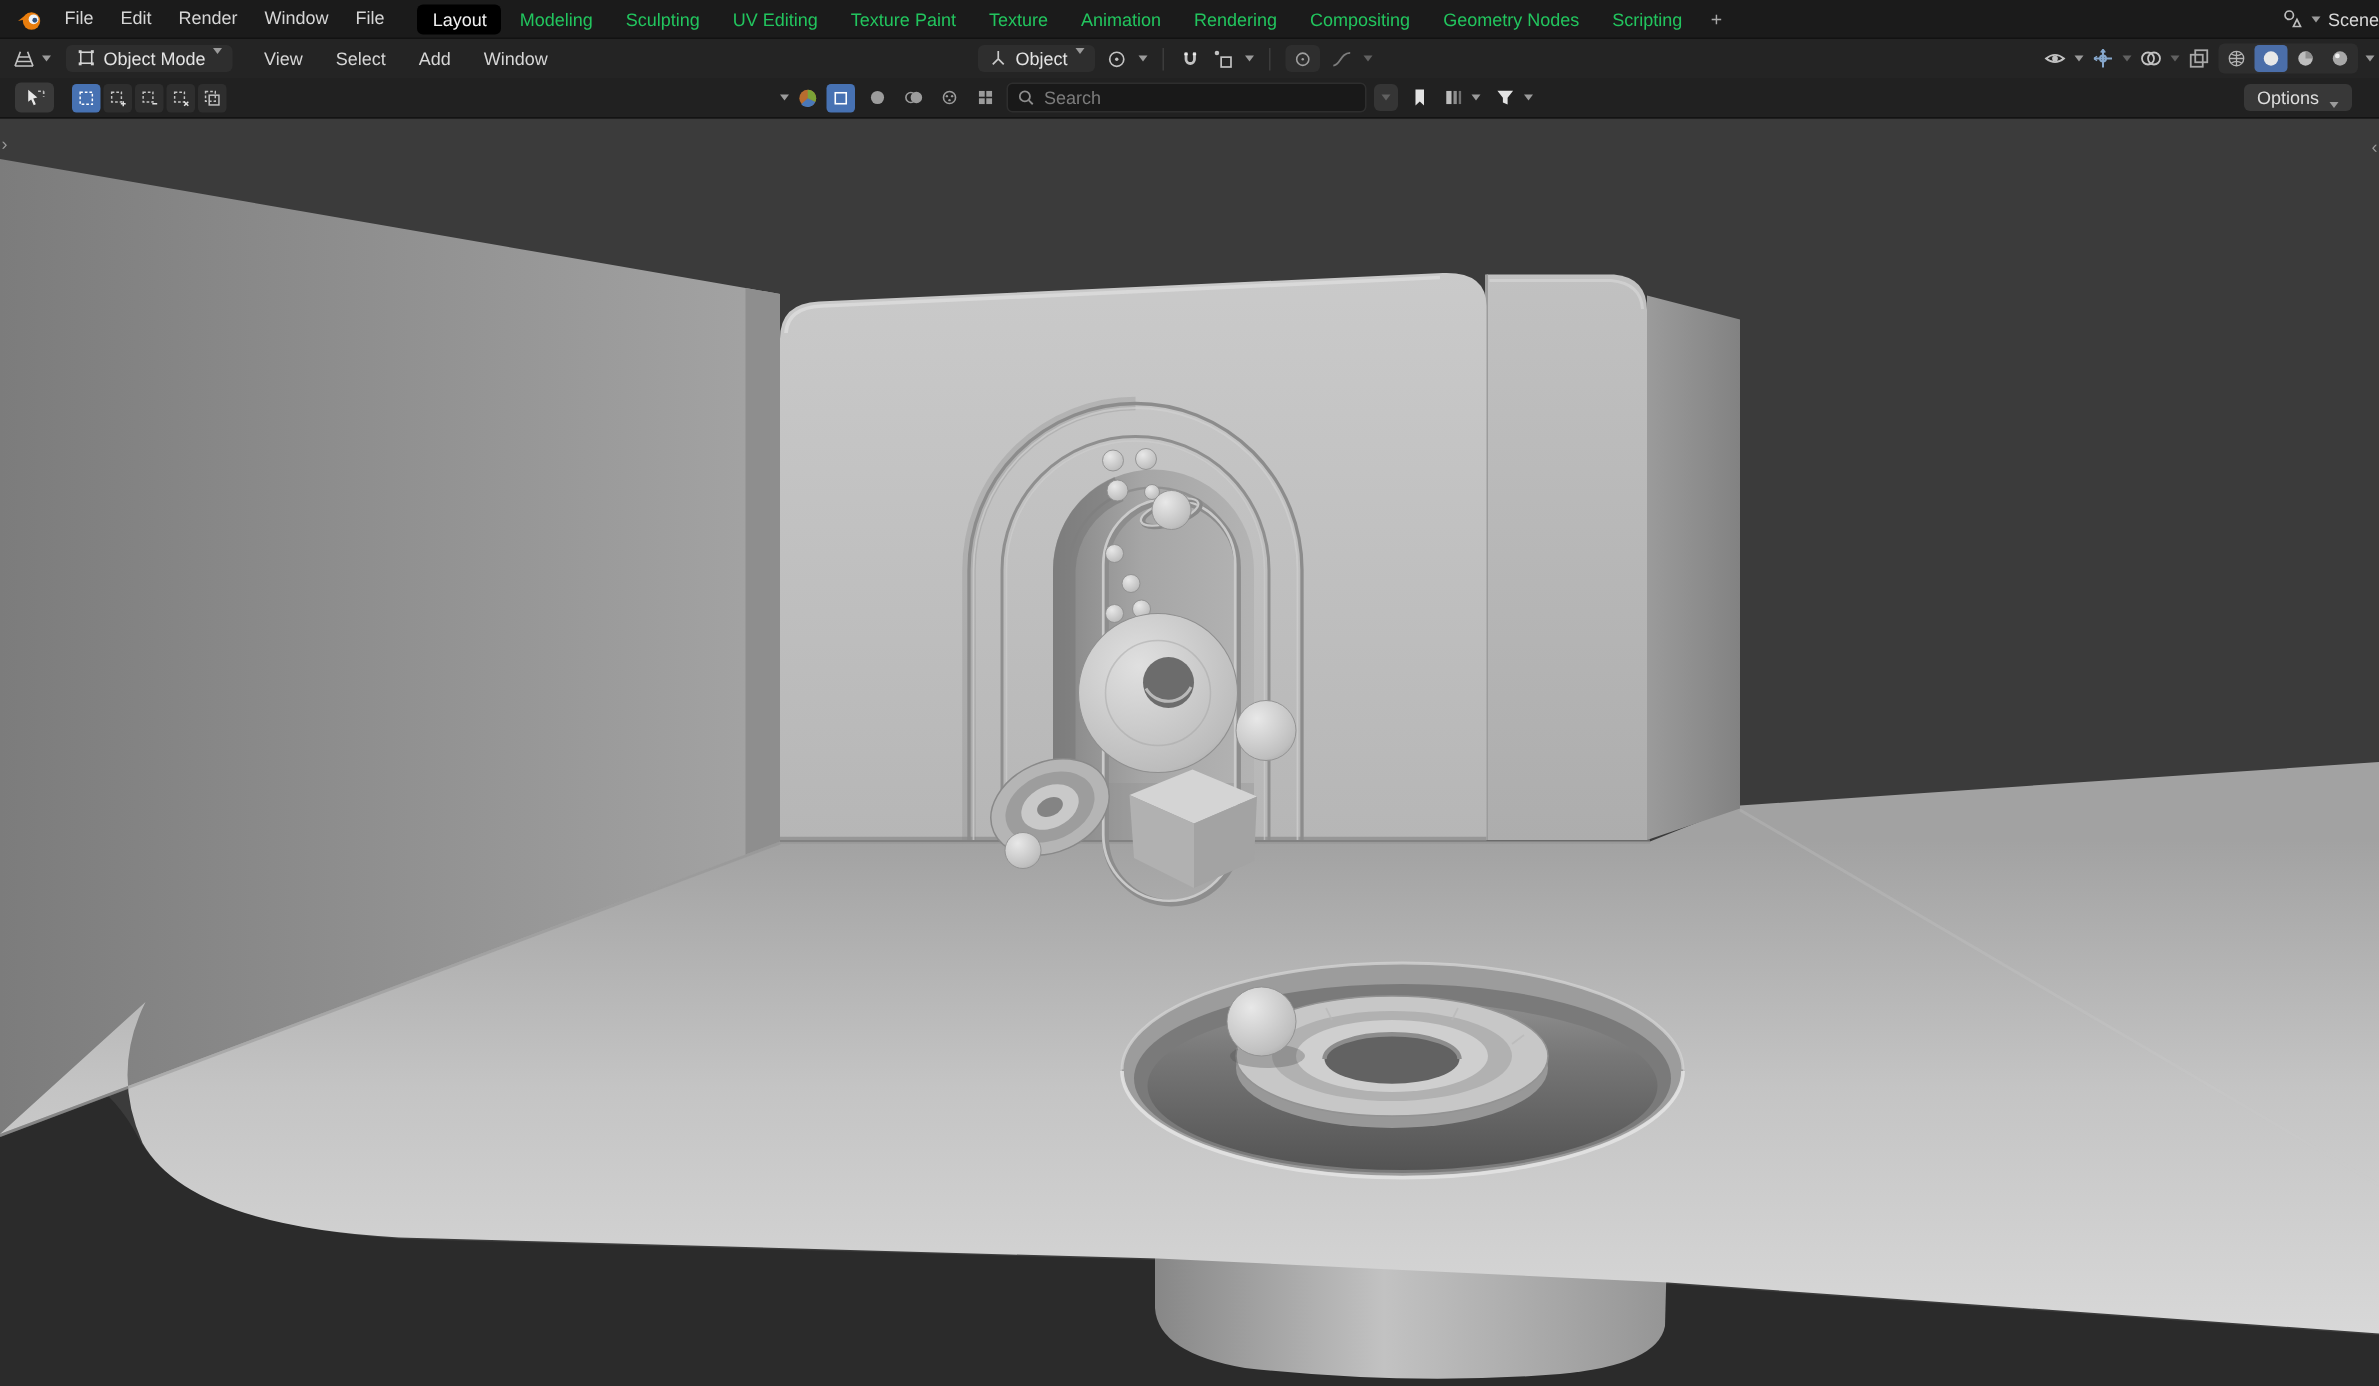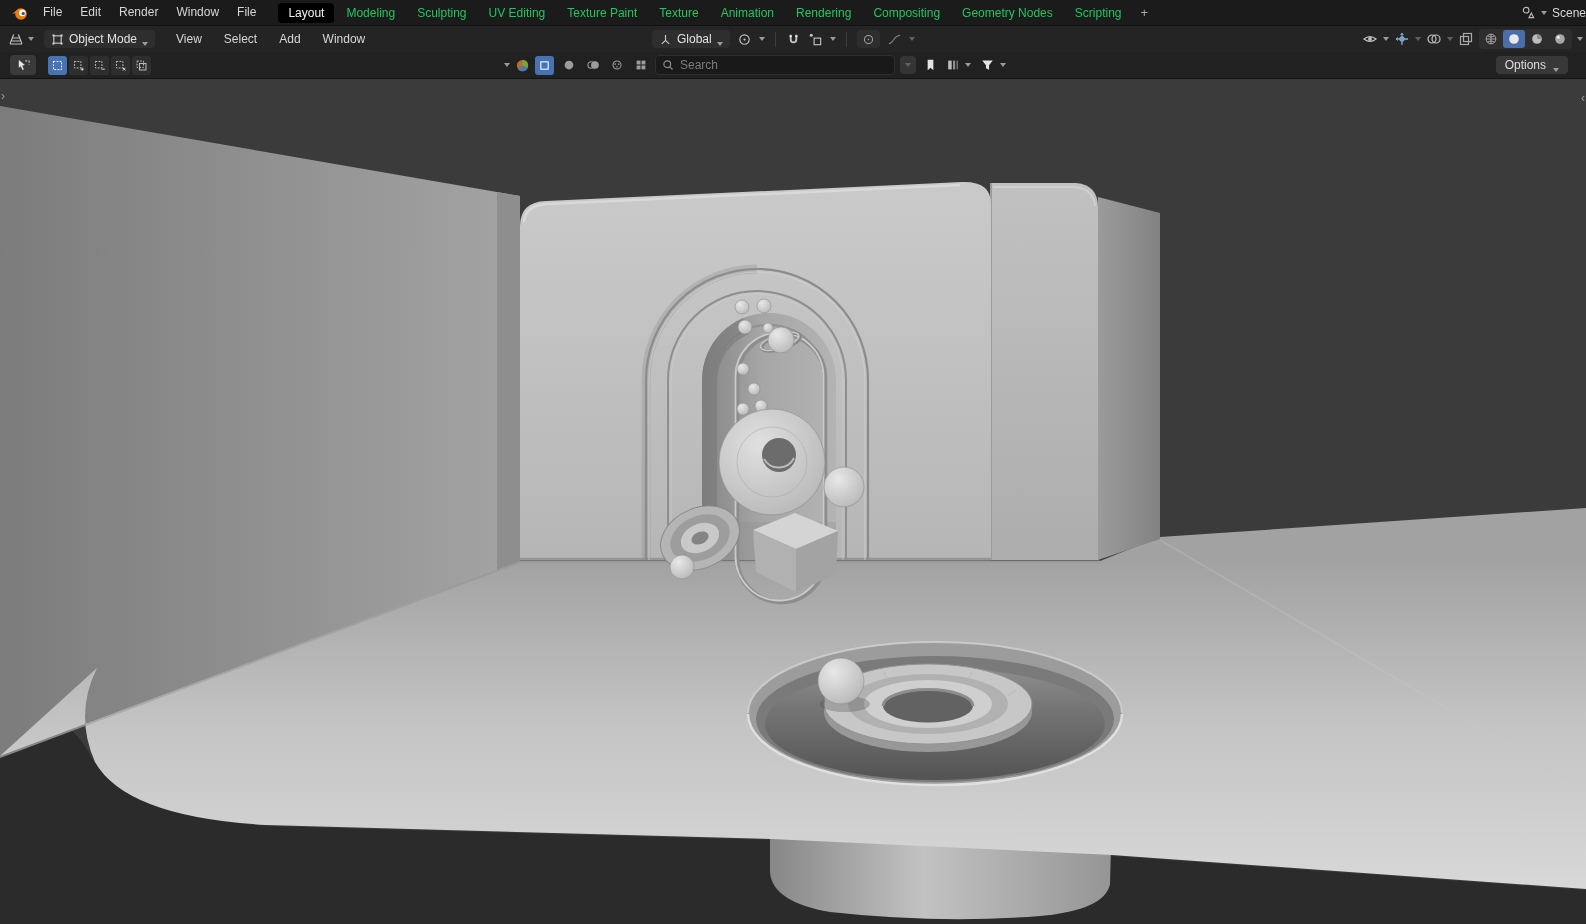--- a/index.html
+++ b/index.html
@@ -18,36 +18,36 @@
   .tabs{display:flex;align-items:center;height:26px;margin-left:12px}
   .tab{padding:3px 10px;margin:0 1px;color:#22c55e;border-radius:4px}
   .tab.active{background:#000000;color:#f2f2f2}
   .tab-add{padding:2px 8px;color:#a8a8a8;font-size:13px}
   .topbar-right{margin-left:auto;display:flex;align-items:center;gap:5px;overflow:hidden}
   .scene-clip{width:34px;overflow:hidden;white-space:nowrap;color:#d8d8d8}
 
   .vheader{position:absolute;top:26px;left:0;right:0;height:26px;background:#242424;
     border-bottom:1px solid #161616;z-index:5}
   .vh-left{display:flex;align-items:center;height:100%;padding-left:8px;gap:4px}
-  .pill{display:flex;align-items:flex-end;gap:5px;background:#2e2e2e;border-radius:4px;
+  .pill{display:flex;align-items:flex-start;gap:5px;background:#2e2e2e;border-radius:4px;
     padding:2px 7px;height:18px;box-sizing:border-box}
   .vh-center{position:absolute;left:652px;top:0;height:100%;display:flex;align-items:center;gap:7px}
   .vh-right{position:absolute;right:3px;top:0;height:100%;display:flex;align-items:center;gap:5px}
   .sep{width:1px;height:15px;background:#3c3c3c;margin:0 3px}
 
   .toolbar{position:absolute;top:52px;left:0;right:0;height:26px;background:#212121;
     border-bottom:1px solid #131313;z-index:5}
   .tb-left{display:flex;align-items:center;height:100%;padding-left:10px;gap:12px}
   .tool-btn{width:26px;height:20px;background:#3a3a3a;border-radius:4px;
     display:flex;align-items:center;justify-content:center}
   .mode-group{display:flex;gap:2px}
   .mode-btn{width:19px;height:19px;background:#2e2e2e;border-radius:3px;
     display:flex;align-items:center;justify-content:center}
   .mode-btn.active{background:#4772b3}
-  .tb-center{position:absolute;left:504px;top:0;height:100%;display:flex;align-items:center;gap:5px}
+  .tb-center{position:absolute;left:520px;top:0;height:100%;display:flex;align-items:center;gap:5px}
   .icon-btn{display:flex;align-items:center;justify-content:center;width:19px;height:19px;border-radius:3px}
   .icon-btn.blue{background:#4772b3}
   .search{display:flex;align-items:center;background:#191919;border:1px solid #2e2e2e;
     border-radius:4px;height:18px;width:226px;padding:0 6px;gap:6px;box-sizing:content-box}
   .search input{background:transparent;border:none;outline:none;color:#cfcfcf;
     font:12px "Liberation Sans","DejaVu Sans",sans-serif;width:100%;padding:0}
   .search input::placeholder{color:#7c7c7c}
   .mini-pill{background:#353535;border-radius:4px;height:18px;display:flex;align-items:center;
     justify-content:center;padding:0 5px}
   .tb-right{position:absolute;right:18px;top:0;height:100%;display:flex;align-items:center}
@@ -140,21 +140,21 @@
     <span class="menu-item">Window</span>
   </div>
 
   <div class="vh-center">
     <span class="pill">
       <span class="i">
         <svg width="13" height="13" viewBox="0 0 16 16" stroke="#c9c9c9" stroke-width="1.4" fill="none">
           <path d="M8,2.5 L8,9 M8,9 L3.5,13.5 M8,9 L12.5,13.5"></path>
         </svg>
       </span>
-      <span style="color:#e3e3e3">Global</span>
+      <span style="color:#e3e3e3">Object</span>
       <span class="chev"></span>
     </span>
     <span class="i">
       <svg width="15" height="15" viewBox="0 0 16 16" fill="none" stroke="#c2c2c2" stroke-width="1.2">
         <circle cx="8" cy="8" r="5"></circle>
           <circle cx="8" cy="8" r="1.2" fill="#c2c2c2" stroke="none"></circle>
       </svg>
     </span>
     <span class="chev"></span>
     <span class="sep"></span>

